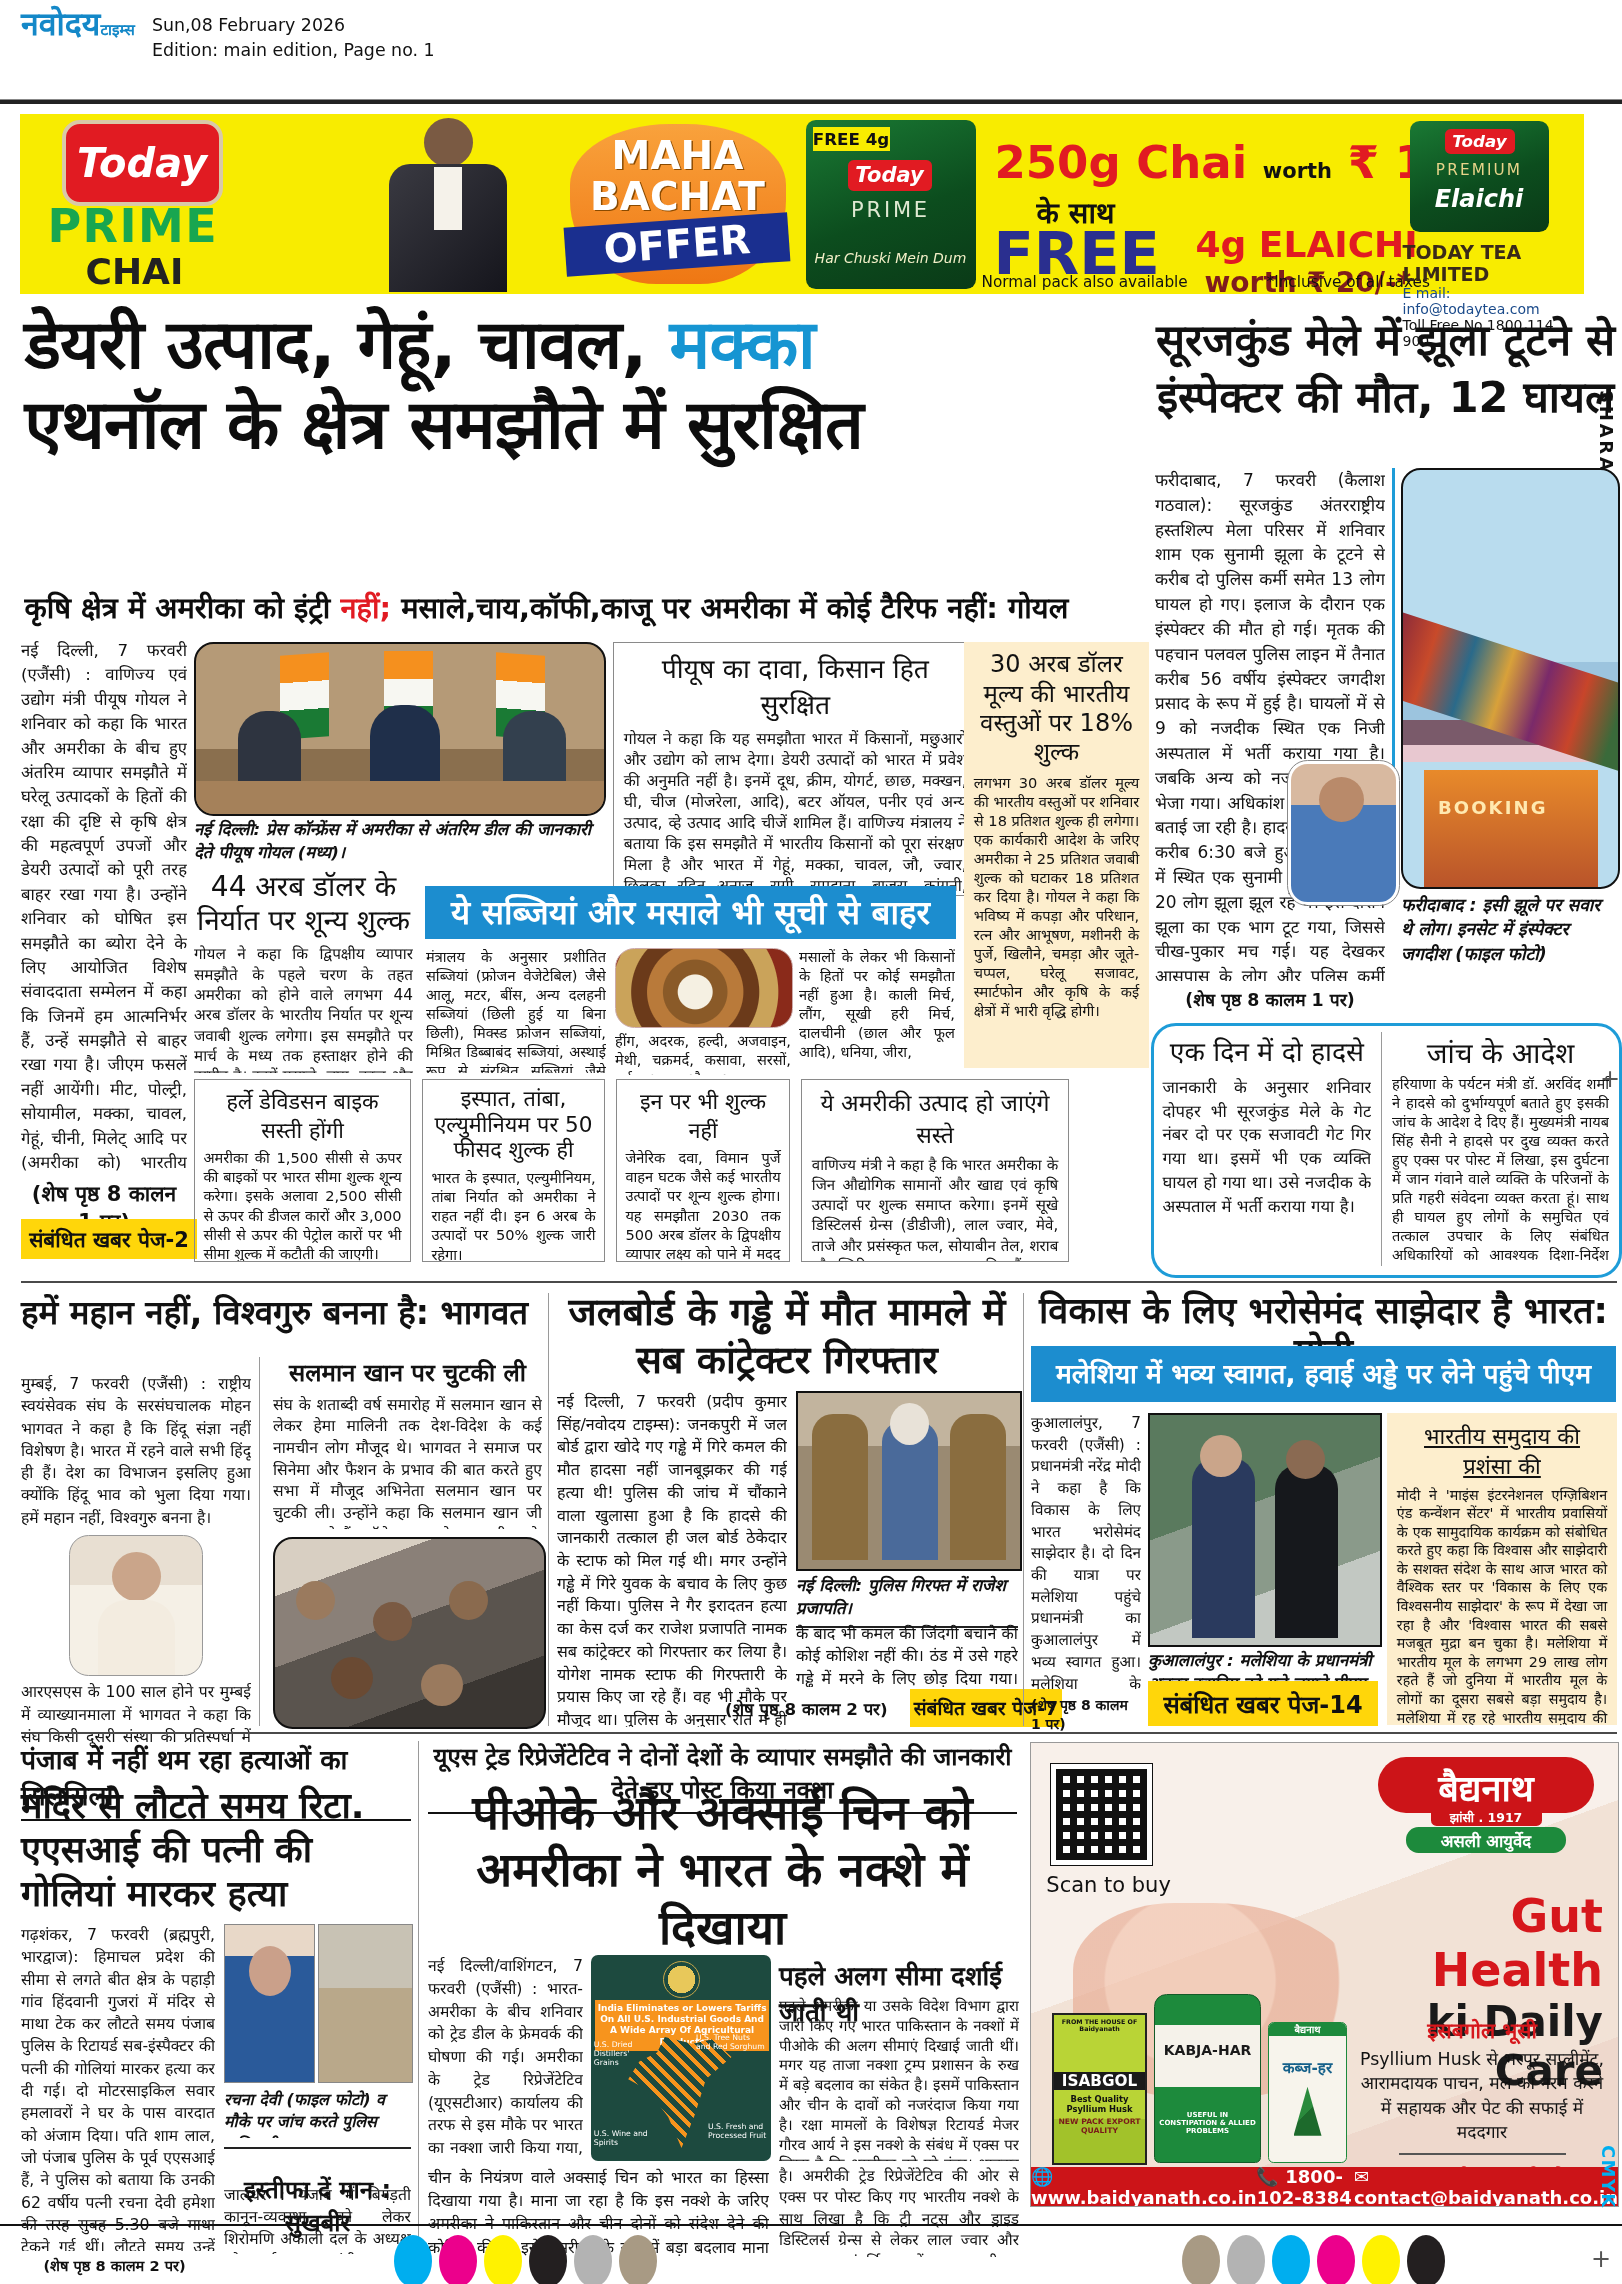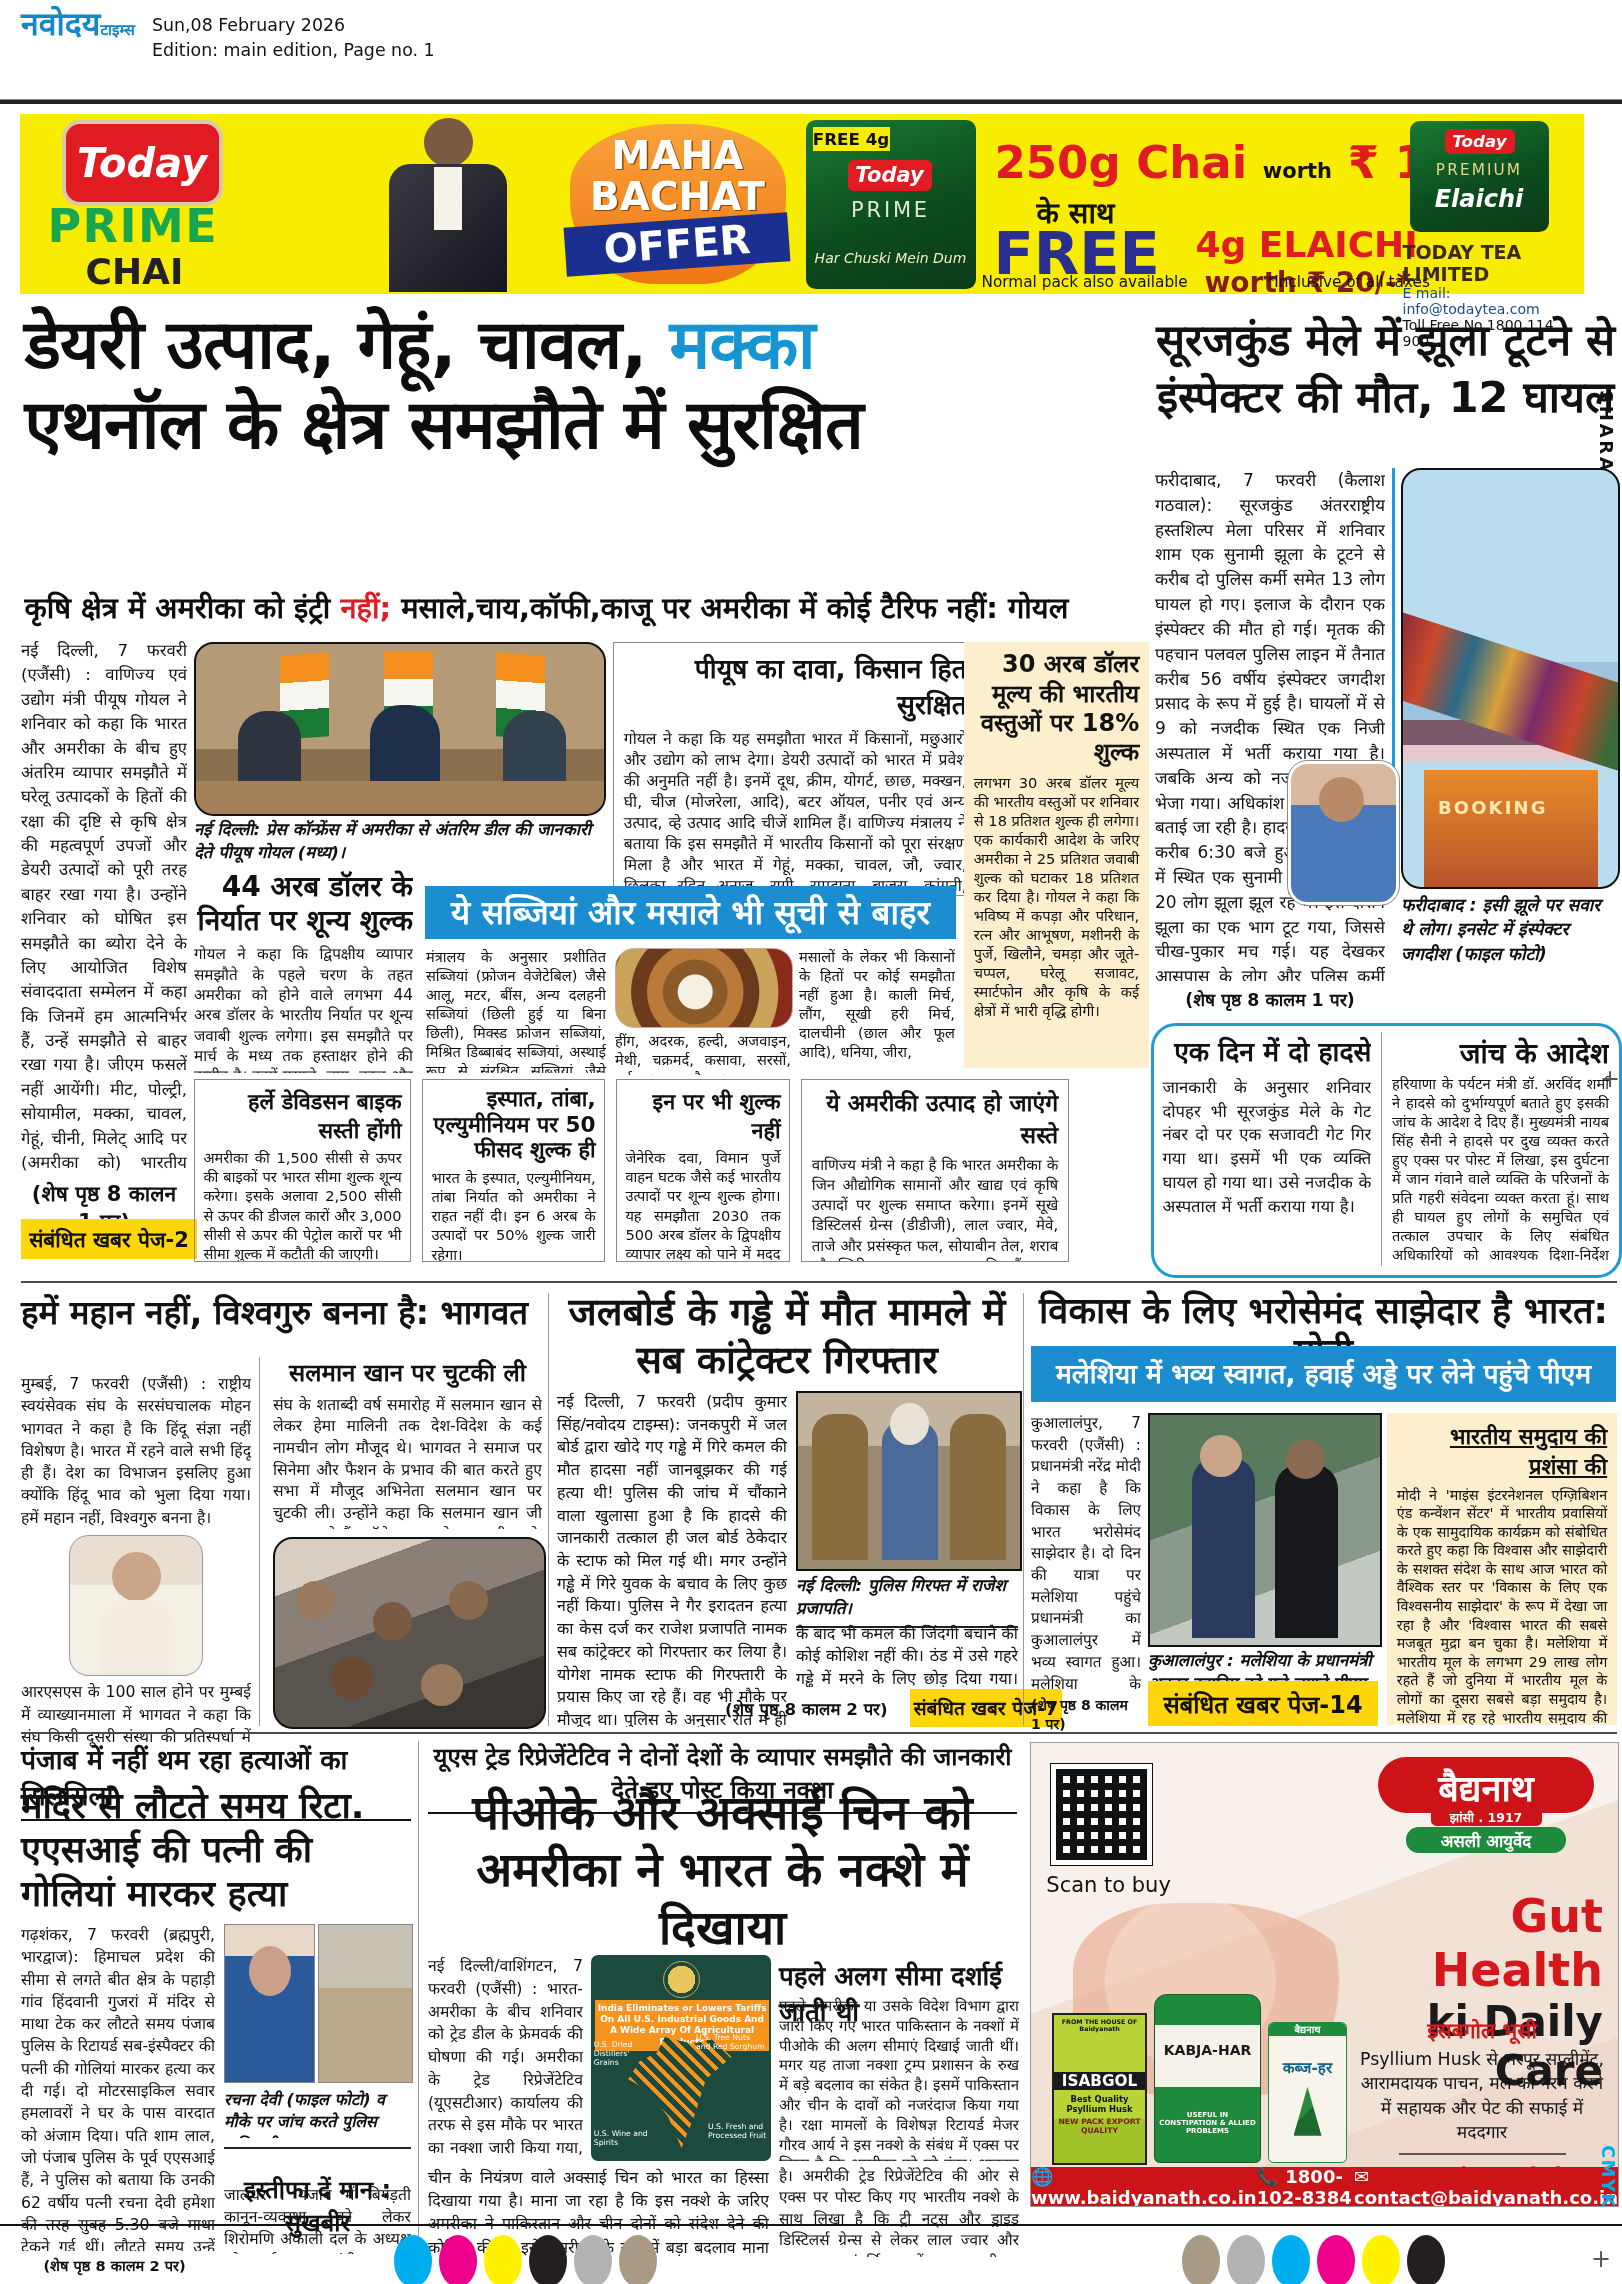--- a/index.html
+++ b/index.html
@@ -27,21 +27,21 @@
   .blueband{background:#1a2f8f;transform:rotate(-4deg);color:#fff;font-weight:bold;text-align:center;}
   .teapack{background:linear-gradient(160deg,#1a7a34,#0c4d1e 55%,#0a3a17);border-radius:9.8px;}
   .packchip{background:#f8ec00;color:#111;font-weight:bold;text-align:center;}
   .redchip{background:#e11b22;color:#fff;font-weight:bold;font-style:italic;text-align:center;border-radius:5.6px;}
   
   .leadhl{font-size:68px;font-weight:bold;line-height:1.17;letter-spacing:-0.7px;color:#0d0d0d;}
   .leadsub{font-size:29px;font-weight:bold;color:#0d0d0d;}
   .body-t{font-size:16.7px;line-height:1.46;}
   .creambox{background:#fdeecd;}
   .bluebanner{background:#1c8dcf;color:#fff;font-weight:bold;}
-  .boxtitle{font-weight:bold;text-align:right;}
+  .boxtitle{font-weight:normal;text-align:center;}
   .rc{border-radius:19.5px;}
   .cmyk-dot{width:38px;height:52px;border-radius:50%;display:inline-block;margin:0 3.5px;}
   .d-c{background:#00aeef}.d-m{background:#ec008c}.d-y{background:#fff200}
   .d-k{background:#231f20}.d-g{background:#b3b3b3}.d-t{background:#a89a84}
   .vert{writing-mode:vertical-rl;text-orientation:mixed;}
   .bn-red{background:#cc1418;color:#fff;}
   .qr{background:
       repeating-linear-gradient(0deg,#111 0 7px,transparent 7px 14px),
       repeating-linear-gradient(90deg,#111 0 7px,#fff 7px 14px);
       border:5.6px solid #fff;outline:1.4px solid #111;}

